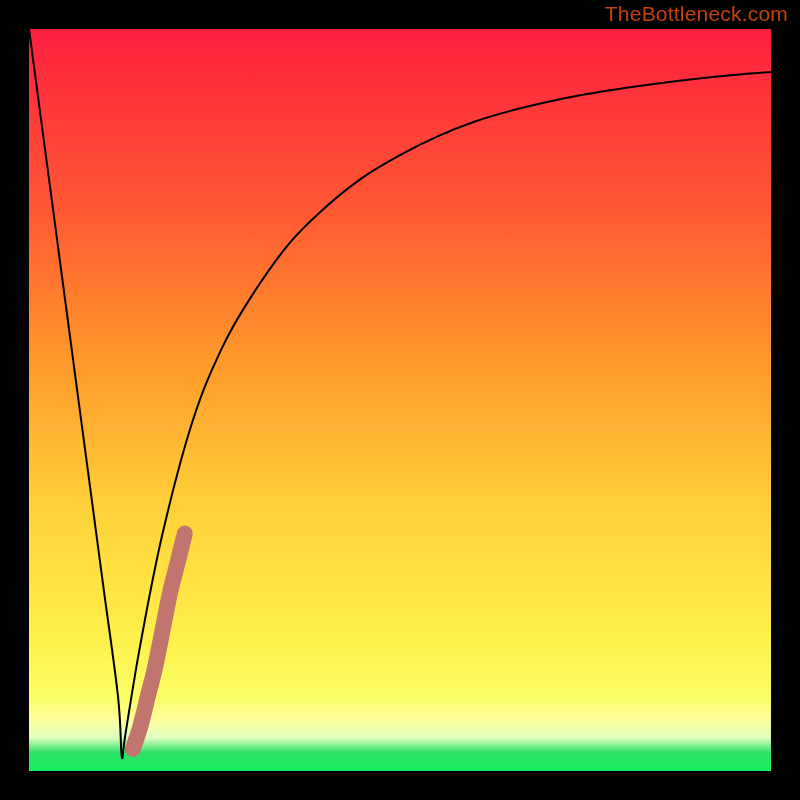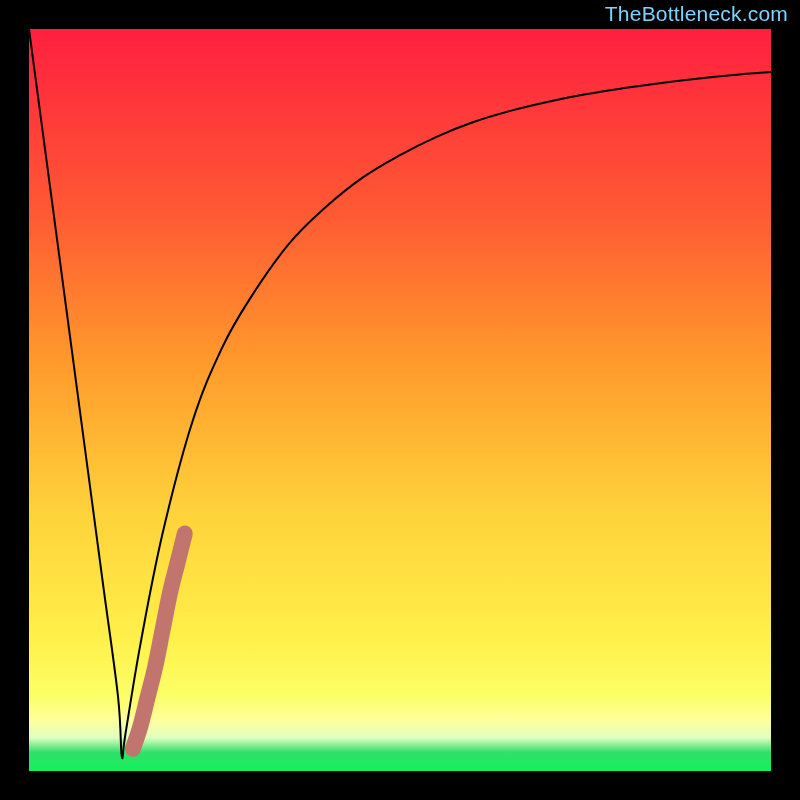--- a/index.html
+++ b/index.html
@@ -19,21 +19,21 @@
   }
   svg {
     position: absolute;
     top: 0;
     left: 0;
   }
   .watermark {
     position: absolute;
     top: 2px;
     right: 12px;
-    color: #7dd3fc;
+    color: #c2410c;
     font-size: 21px;
     letter-spacing: 0.2px;
     font-weight: 400;
     user-select: none;
     text-align: right;
   }
 </style>
 </head>
 <body>
 

